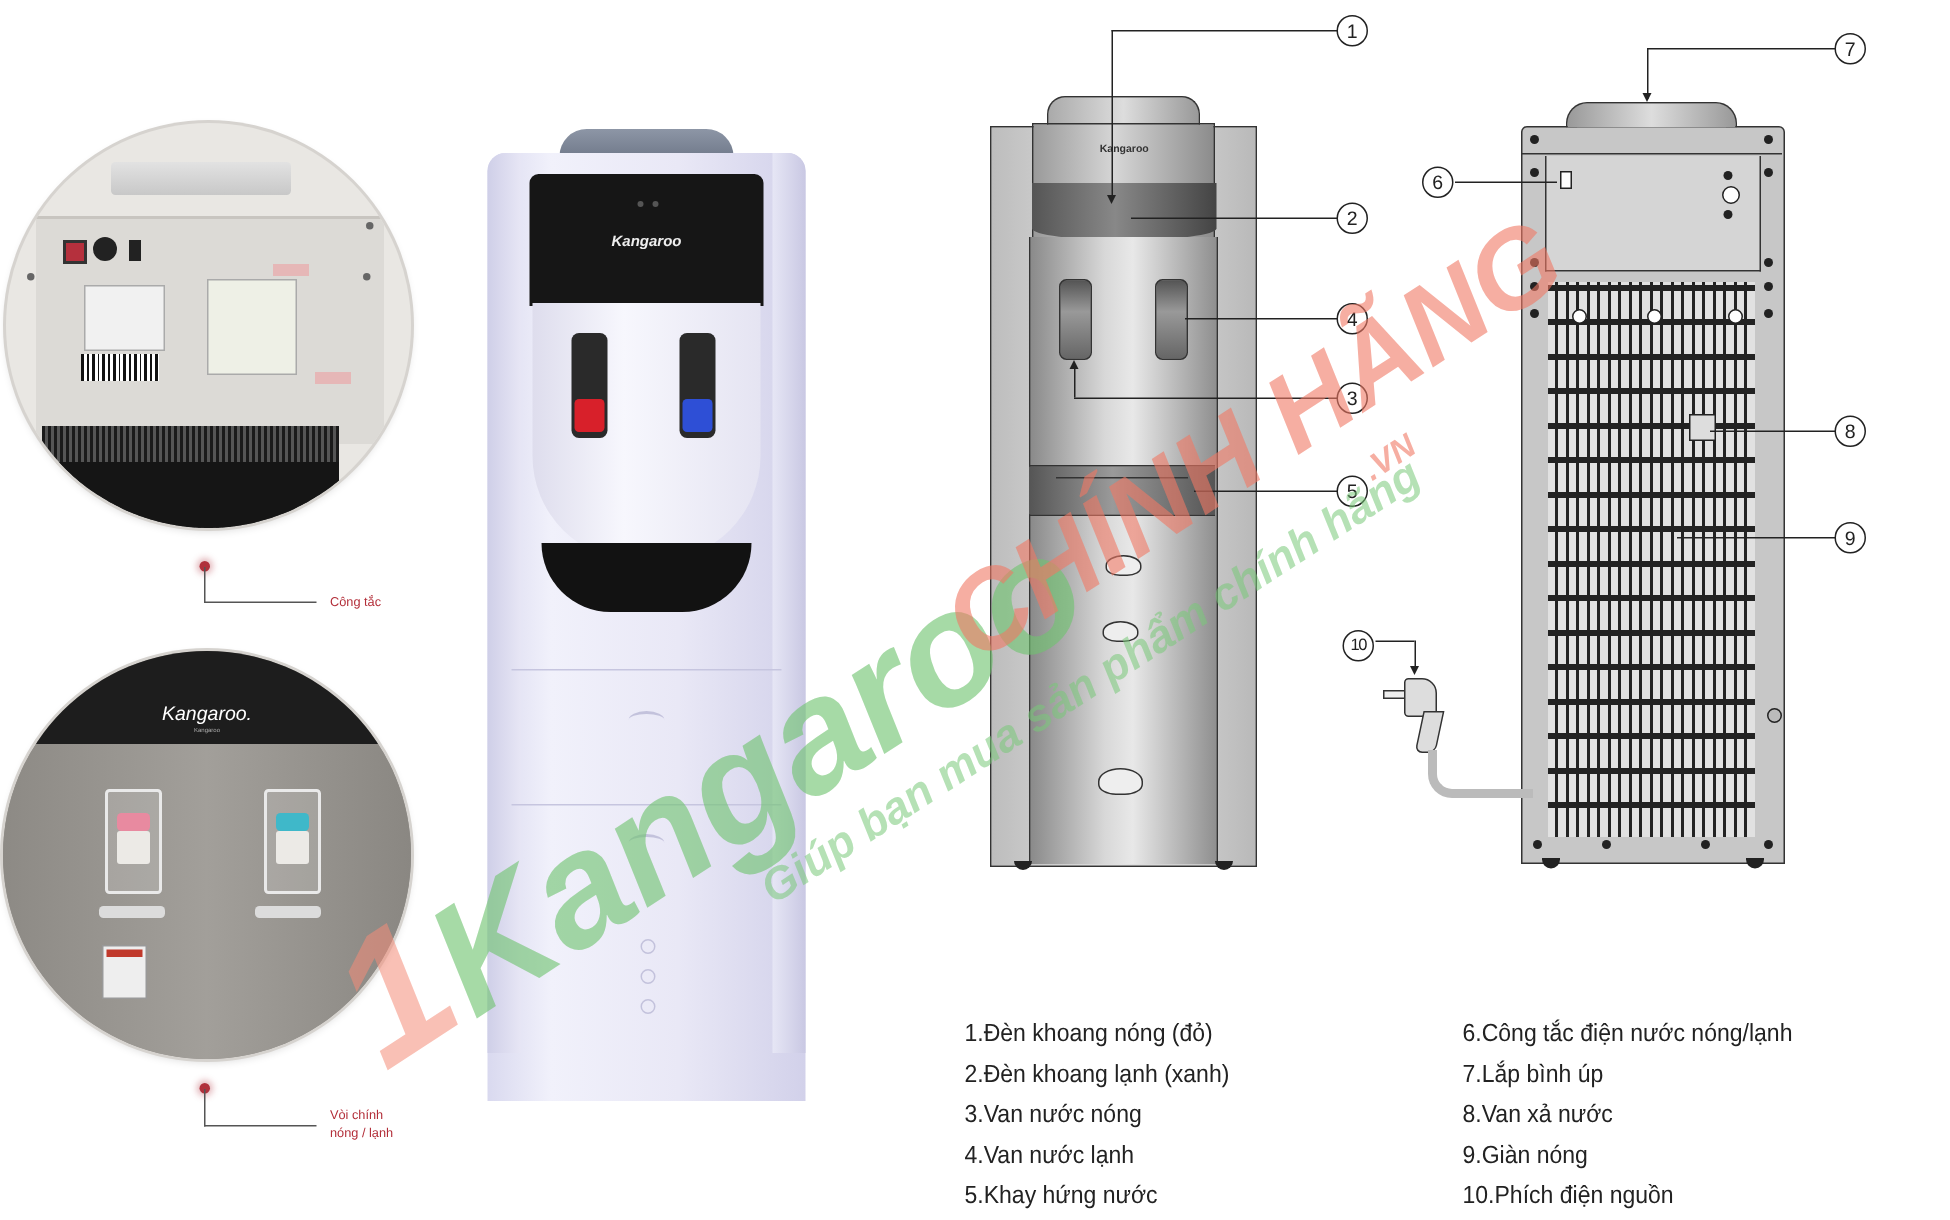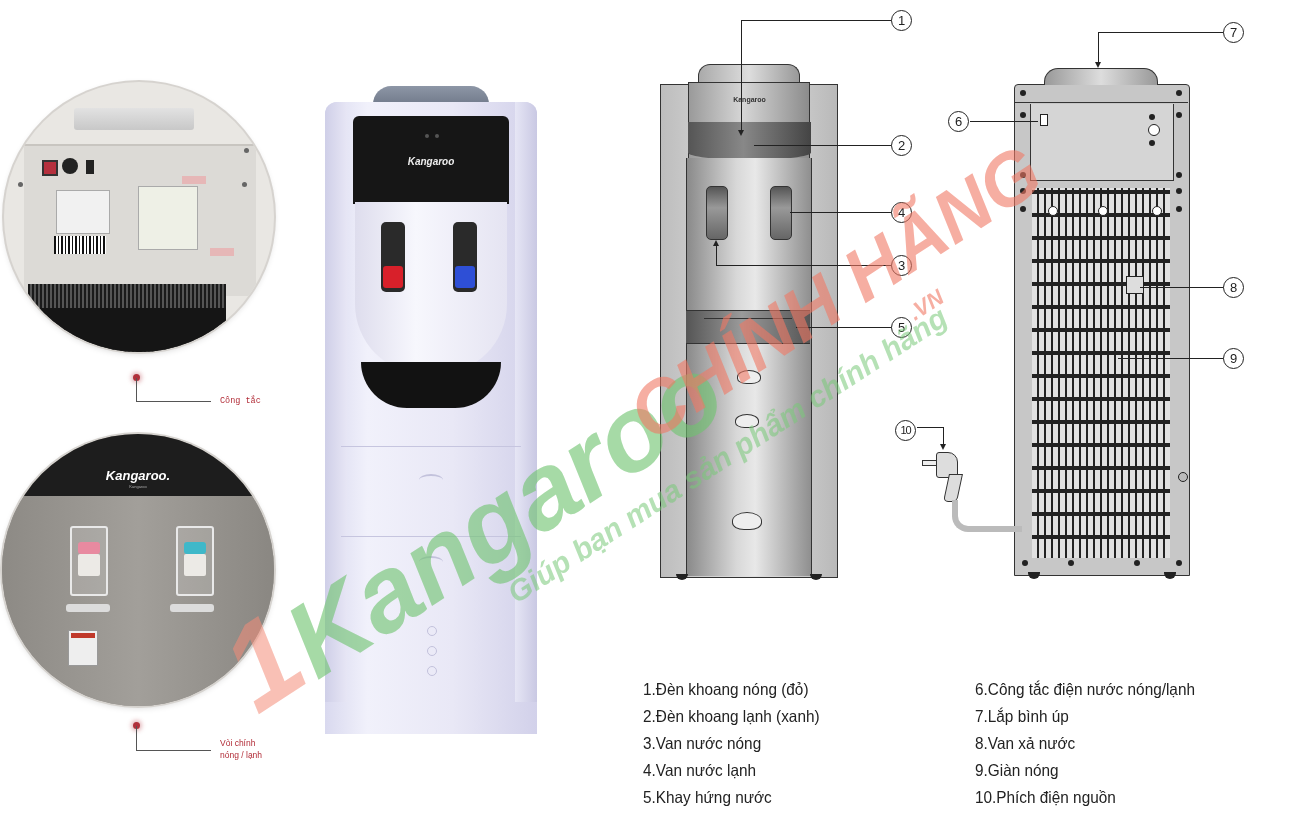--- a/index.html
+++ b/index.html
@@ -28,21 +28,21 @@
     background: repeating-linear-gradient(90deg,#111 0 2px,#fff 2px 4px,#111 4px 5px,#fff 5px 7px); }
   .ct-tag { position: absolute; width: 24px; height: 8px; background: #e6b7b7; }
   .ct-coil { position: absolute; left: 24px; top: 202px; width: 198px; height: 70px;
     background:
       repeating-linear-gradient(90deg, #1a1a1a 0 2px, #555 2px 4px);
   }
   .ct-coil-bot { position: absolute; left: 24px; top: 226px; width: 198px; height: 60px; background: #151515; }
   .screw { position: absolute; width: 5px; height: 5px; background: #666; border-radius: 50%; }
 
   .cb-head { position: absolute; left: 0; top: 0; width: 100%; height: 62px; background: #1d1d1d; }
-  .cb-logo { position: absolute; left: 0; width: 100%; top: 34px; text-align: center; color: #fff; font-weight: bold; font-style: italic; font-size: 13px; }
+  .cb-logo { position: absolute; left: 0; width: 100%; top: 34px; text-align: center; color: #fff; font-weight: normal; font-style: italic; font-size: 13px; }
   .cb-sub { position: absolute; left: 0; width: 100%; top: 50px; text-align: center; color: #aaa; font-size: 4px; }
   .cb-body { position: absolute; left: 0; top: 62px; width: 100%; height: 210px; background: linear-gradient(90deg,#8d8a85,#a29f9a 50%,#8a8782); }
   .tap { position: absolute; width: 34px; height: 66px; border: 2px solid #e9e9e9; border-radius: 3px; background: rgba(255,255,255,0.15); }
   .tap-cap { position: absolute; left: 6px; top: 14px; width: 22px; height: 12px; border-radius: 3px; }
   .tap-body { position: absolute; left: 6px; top: 26px; width: 22px; height: 22px; background: #eceae6; border-radius: 2px; }
   .tap-foot { position: absolute; width: 44px; height: 8px; background: #dcdcdc; border-radius: 3px; }
   .warn { position: absolute; left: 66px; top: 196px; width: 28px; height: 34px; background: #eee; border: 1px solid #999; }
   .warn::before { content: ""; position: absolute; left: 2px; top: 2px; width: 24px; height: 5px; background: #c0392b; }
 
   
@@ -147,21 +147,21 @@
   <div class="screw" style="left:10px;top:66px;"></div>
   <div class="screw" style="left:240px;top:66px;"></div>
   <div class="screw" style="left:14px;top:100px;"></div>
   <div class="screw" style="left:238px;top:100px;"></div>
   <div class="ct-coil"></div>
   <div class="ct-coil-bot"></div>
 </div>
 
 <div class="dot" style="left:133px;top:374px;"></div>
 <div class="leader" style="left:136px;top:378px;width:74px;height:23px;transform:skewX(0);"></div>
-<div class="callout-text" style="left:220px;top:395px;font-family:Liberation Mono, monospace;">Công tắc</div>
+<div class="callout-text" style="left:220px;top:395px;">Công tắc</div>
 
 <div class="circle circle-bot">
   <div class="cb-head"></div>
   <div class="cb-logo">Kangaroo.</div>
   <div class="cb-sub">Kangaroo</div>
   <div class="cb-body"></div>
   <div class="tap" style="left:68px;top:92px;">
     <div class="tap-cap" style="background:#e88aa0;"></div>
     <div class="tap-body"></div>
   </div>

